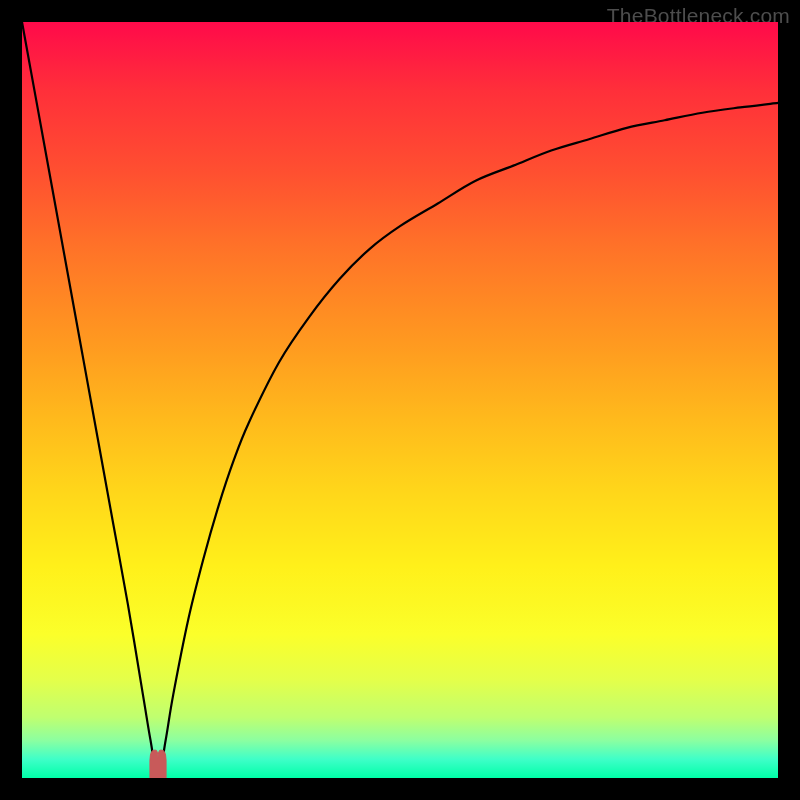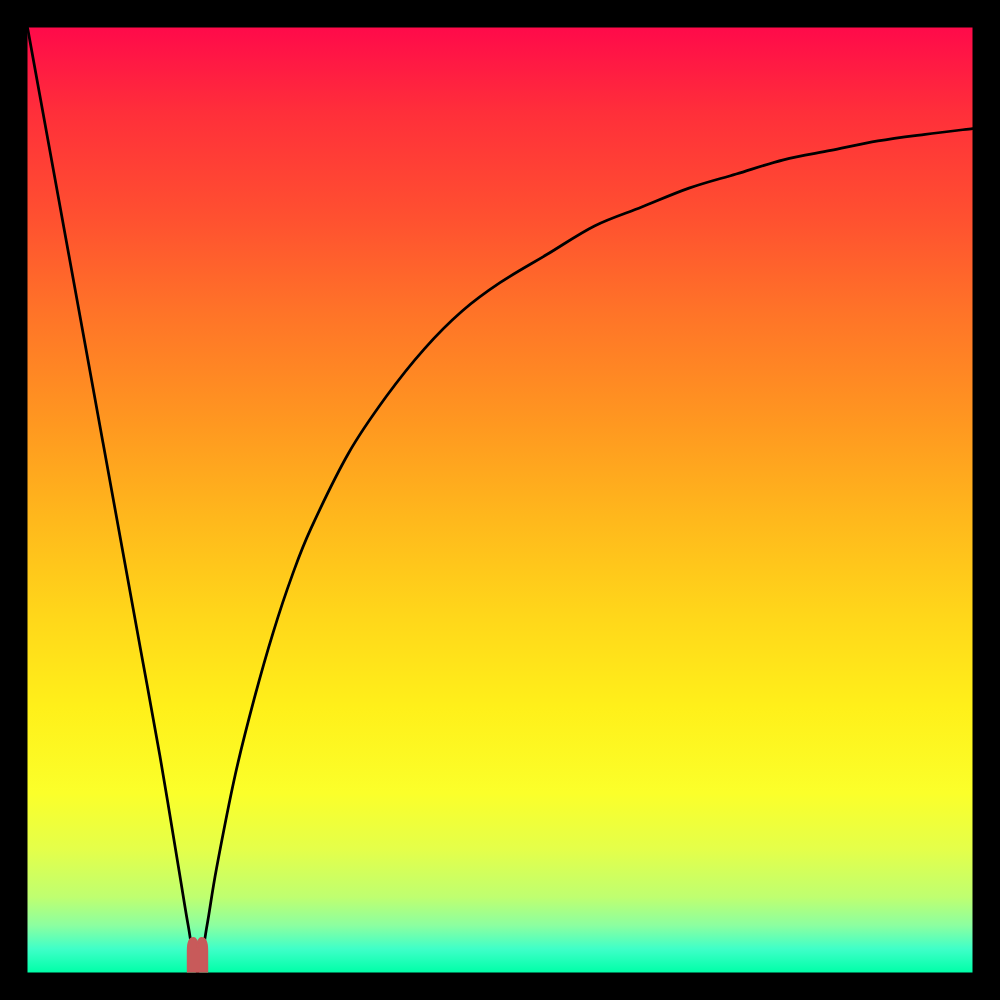--- a/index.html
+++ b/index.html
@@ -68,20 +68,21 @@
   .bump {
     position: absolute;
     bottom: 0px;
     transform: translateX(-50%);
   }
 </style>
 </head>
 <body>
 
 <div class="outer">
+  <div class="watermark">TheBottleneck.com</div>
 
   <div class="plot">
 
     <svg class="curve" viewBox="0 0 756 756" preserveAspectRatio="none">
       <path id="curvePath" class="curve-path" d="M 0.00 0.00 C 2.52 13.86, 10.08 55.44, 15.12 83.16 C 20.16 110.88, 25.20 138.60, 30.24 166.32 C 35.28 194.04, 40.32 221.76, 45.36 249.48 C 50.40 277.20, 55.44 304.92, 60.48 332.64 C 65.52 360.36, 70.56 388.08, 75.60 415.80 C 80.64 443.52, 85.68 471.24, 90.72 498.96 C 95.76 526.68, 100.80 553.14, 105.84 582.12 C 110.88 611.10, 117.18 650.16, 120.96 672.84 C 124.74 695.52, 126.00 704.34, 128.52 718.20 C 131.04 732.06, 133.56 756.00, 136.08 756.00 C 138.60 756.00, 141.12 732.06, 143.64 718.20 C 146.16 704.34, 147.42 693.00, 151.20 672.84 C 154.98 652.68, 161.28 619.92, 166.32 597.24 C 171.36 574.56, 176.40 555.66, 181.44 536.76 C 186.48 517.86, 191.52 500.22, 196.56 483.84 C 201.60 467.46, 206.64 452.34, 211.68 438.48 C 216.72 424.62, 219.24 417.06, 226.80 400.68 C 234.36 384.30, 246.96 357.84, 257.04 340.20 C 267.12 322.56, 277.20 308.70, 287.28 294.84 C 297.36 280.98, 307.44 268.38, 317.52 257.04 C 327.60 245.70, 337.68 235.62, 347.76 226.80 C 357.84 217.98, 366.66 211.68, 378.00 204.12 C 389.34 196.56, 403.20 189.00, 415.80 181.44 C 428.40 173.88, 441.00 165.06, 453.60 158.76 C 466.20 152.46, 478.80 148.68, 491.40 143.64 C 504.00 138.60, 516.60 132.93, 529.20 128.52 C 541.80 124.11, 554.40 120.96, 567.00 117.18 C 579.60 113.40, 592.20 108.99, 604.80 105.84 C 617.40 102.69, 630.00 100.80, 642.60 98.28 C 655.20 95.76, 667.80 92.86, 680.40 90.72 C 693.00 88.58, 705.60 87.07, 718.20 85.43 C 730.80 83.79, 749.70 81.65, 756.00 80.89"></path>
     </svg>
 
     <svg class="bump" id="bumpSvg" viewBox="0 0 24 32" width="24" height="32" preserveAspectRatio="none" style="left: 136.08px; width: 24.192px; height: 32.508px;">
       <path d="M4 32 L4 14 Q4 4 9 4 Q12 4 12 12 Q12 4 15 4 Q20 4 20 14 L20 32 Z" fill="#c85a5a" stroke="#c85a5a" stroke-width="1"></path>
     </svg>

